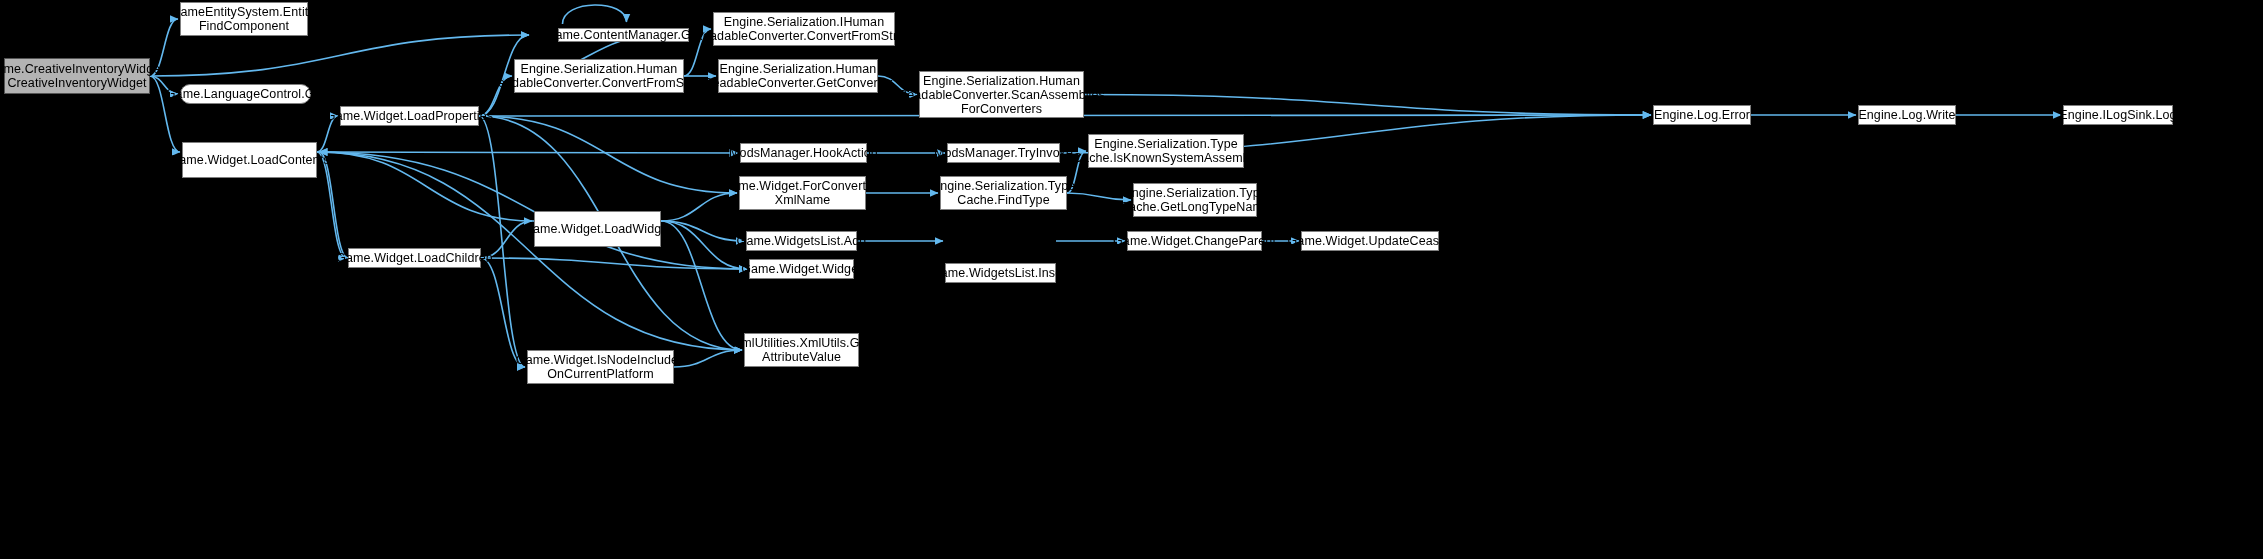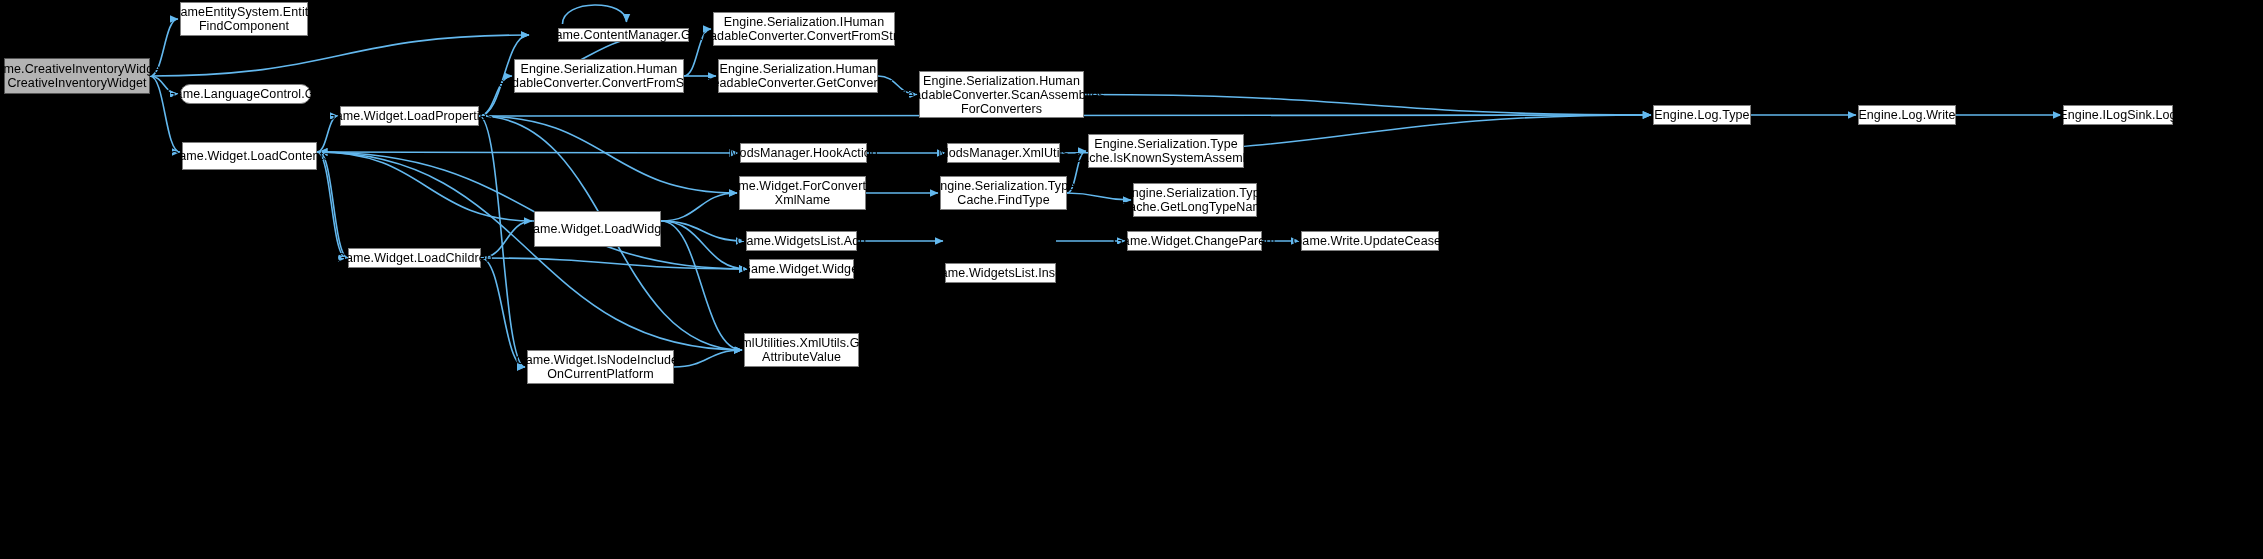--- a/index.html
+++ b/index.html
@@ -65,21 +65,21 @@
         <path d="M 1751,115 L 1856,115" marker-end="url(#ah)"></path>
         <path d="M 1956,115 L 2061,115" marker-end="url(#ah)"></path>
       </g>
   </svg>
   <div id="nodes">
       <div class="node root" style="left: 4px; top: 58px; width: 146px; height: 36px;">Game.CreativeInventoryWidget.
 CreativeInventoryWidget</div>
       <div class="node" style="left: 180px; top: 2px; width: 128px; height: 34px;">GameEntitySystem.Entity.
 FindComponent</div>
       <div class="node" style="left: 180px; top: 84px; width: 131px; height: 20px; border-radius: 10px;">Game.LanguageControl.Get</div>
-      <div class="node" style="left: 182px; top: 142px; width: 135px; height: 28px;">Game.Widget.LoadContents</div>
+      <div class="node" style="left: 182px; top: 142px; width: 135px; height: 36px;">Game.Widget.LoadContents</div>
       <div class="node" style="left: 340px; top: 106px; width: 139px; height: 20px;">Game.Widget.LoadProperties</div>
       <div class="node" style="left: 348px; top: 248px; width: 133px; height: 20px;">Game.Widget.LoadChildren</div>
       <div class="node" style="left: 531px; top: 28px; width: 131px; height: 14px; margin-left: 27px;">Game.ContentManager.Get</div>
       <div class="node" style="left: 514px; top: 59px; width: 170px; height: 34px;">Engine.Serialization.Human
 ReadableConverter.ConvertFromString</div>
       <div class="node" style="left: 534px; top: 211px; width: 127px; height: 36px;">Game.Widget.LoadWidget</div>
       <div class="node" style="left: 527px; top: 350px; width: 147px; height: 34px;">Game.Widget.IsNodeIncluded
 OnCurrentPlatform</div>
       <div class="node" style="left: 713px; top: 12px; width: 182px; height: 34px;">Engine.Serialization.IHuman
 ReadableConverter.ConvertFromString</div>
@@ -88,27 +88,27 @@
       <div class="node" style="left: 740px; top: 143px; width: 127px; height: 20px;">ModsManager.HookAction</div>
       <div class="node" style="left: 739px; top: 176px; width: 127px; height: 34px;">Game.Widget.ForConverters
 XmlName</div>
       <div class="node" style="left: 746px; top: 231px; width: 111px; height: 20px;">Game.WidgetsList.Add</div>
       <div class="node" style="left: 749px; top: 259px; width: 105px; height: 20px;">Game.Widget.Widget</div>
       <div class="node" style="left: 744px; top: 333px; width: 115px; height: 34px; text-align: center;">XmlUtilities.XmlUtils.Get
 AttributeValue</div>
       <div class="node" style="left: 919px; top: 71px; width: 165px; height: 47px;">Engine.Serialization.Human
 ReadableConverter.ScanAssemblies
 ForConverters</div>
-      <div class="node" style="left: 947px; top: 143px; width: 113px; height: 20px;">ModsManager.XmlUtils</div>
+      <div class="node" style="left: 947px; top: 143px; width: 113px; height: 20px;">ModsManager.TryInvoke</div>
       <div class="node" style="left: 940px; top: 176px; width: 127px; height: 34px;">Engine.Serialization.Type
 Cache.FindType</div>
       <div class="node" style="left: 945px; top: 231px; width: 111px; height: 20px; margin-top: 32px;">Game.WidgetsList.Insert</div>
       <div class="node" style="left: 1088px; top: 134px; width: 156px; height: 34px;">Engine.Serialization.Type
 Cache.IsKnownSystemAssembly</div>
       <div class="node" style="left: 1133px; top: 183px; width: 124px; height: 34px;">Engine.Serialization.Type
 Cache.GetLongTypeName</div>
       <div class="node" style="left: 1127px; top: 231px; width: 135px; height: 20px;">Game.Widget.ChangeParent</div>
-      <div class="node" style="left: 1301px; top: 231px; width: 138px; height: 20px;">Game.Write.UpdateCeases</div>
-      <div class="node" style="left: 1653px; top: 105px; width: 98px; height: 20px;">Engine.Log.Type</div>
+      <div class="node" style="left: 1301px; top: 231px; width: 138px; height: 20px;">Game.Widget.UpdateCeases</div>
+      <div class="node" style="left: 1653px; top: 105px; width: 98px; height: 20px;">Engine.Log.Error</div>
       <div class="node" style="left: 1858px; top: 105px; width: 98px; height: 20px;">Engine.Log.Write</div>
       <div class="node" style="left: 2063px; top: 105px; width: 110px; height: 20px;">Engine.ILogSink.Log</div>
     </div>
 </div>
 
 </body></html>

